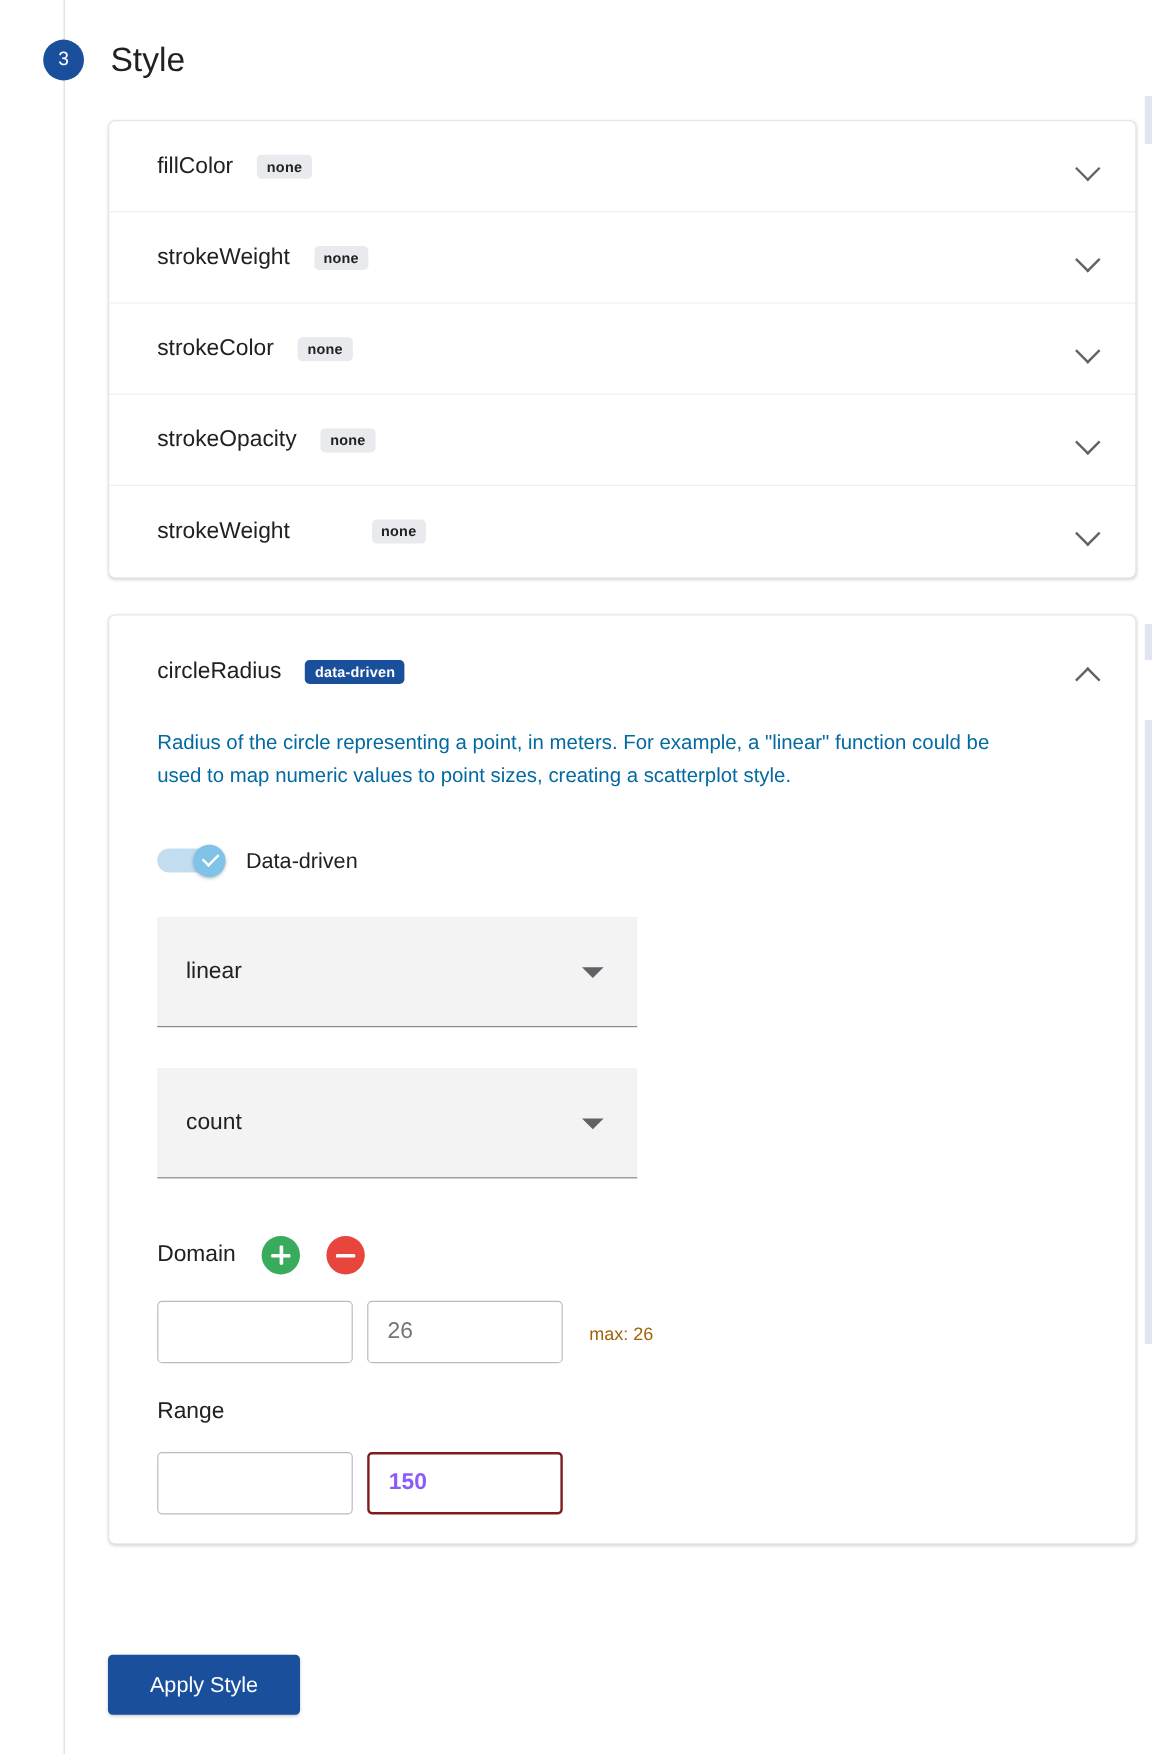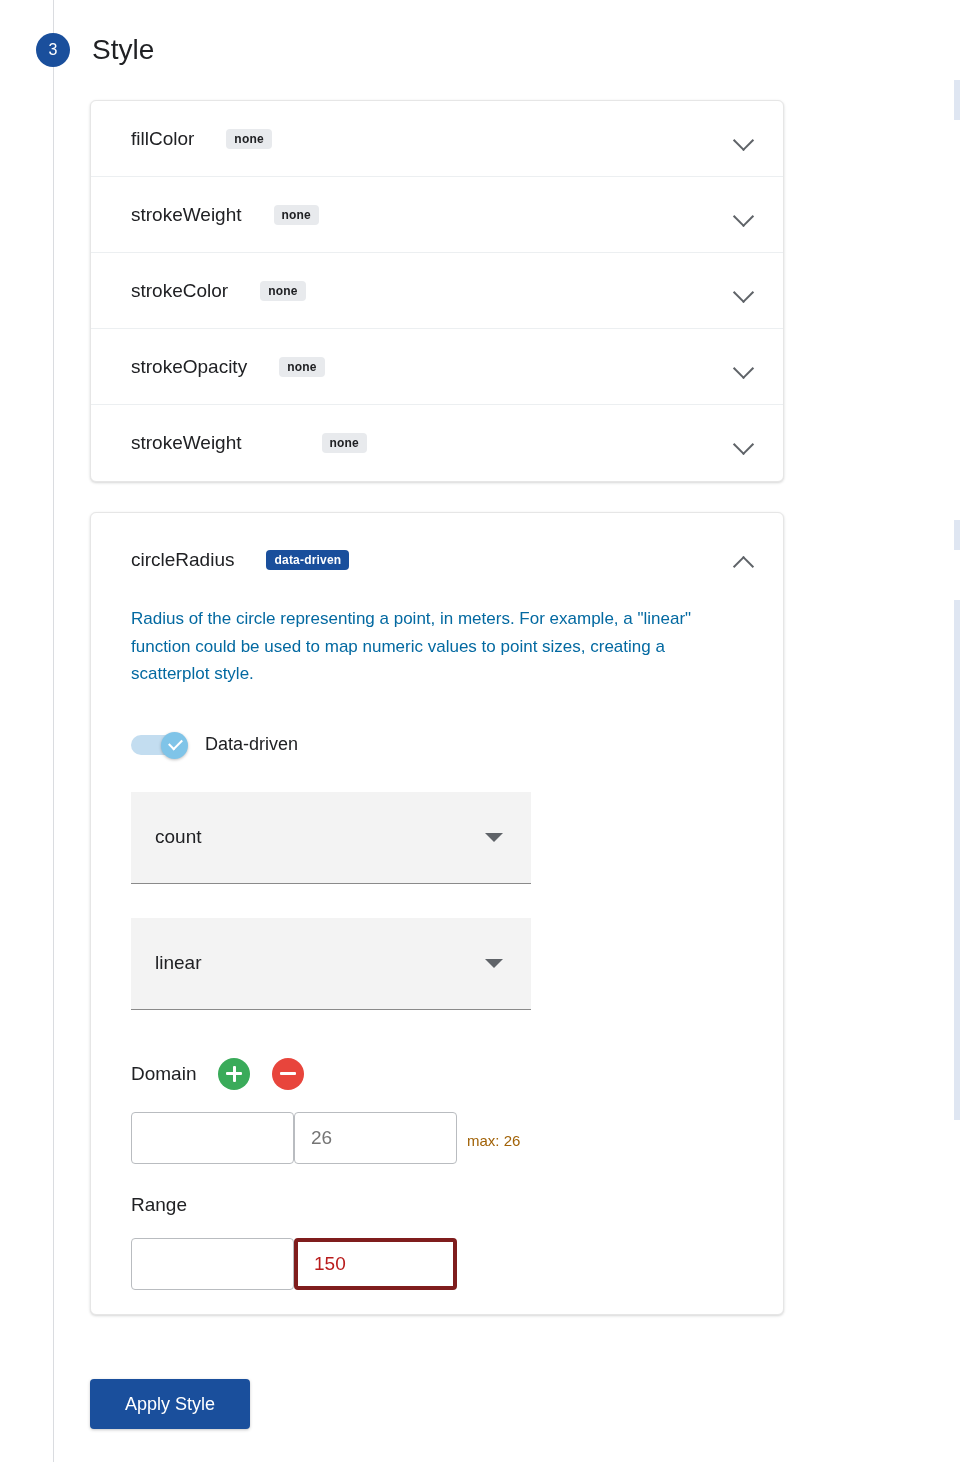--- a/index.html
+++ b/index.html
@@ -63,21 +63,21 @@
     font-weight: 400;
   }
   .step-title {
     font-size: 28px;
     color: #202124;
   }
 
   .card {
     position: absolute;
     left: 90px;
-    width: 694px;
+    width: 857px;
     background: #ffffff;
     border: 1px solid #e6e6e6;
     border-radius: 6px;
     box-shadow: 0 1px 3px rgba(60,64,67,0.14), 0 1px 2px rgba(60,64,67,0.08);
   }
   .card-collapsed-list { top: 100px; }
   .card-expanded { top: 512px; padding-bottom: 24px; }
 
   .prop-row {
     position: relative;
@@ -88,21 +88,21 @@
     border-bottom: 1px solid #eceff1;
     cursor: pointer;
   }
   .prop-row:last-child { border-bottom: none; gap: 48px; }
   .prop-name {
     font-size: 19px;
     color: #202124;
     white-space: nowrap;
   }
   .chip {
-    margin-left: 32px;
+    margin-left: 20px;
     font-size: 12px;
     font-weight: bold;
     border-radius: 4px;
     padding: 4px 8px;
     line-height: 1;
     letter-spacing: 0.2px;
   }
   .chip-none {
     background: #e8eaed;
     color: #202124;
@@ -237,36 +237,38 @@
     left: 14.5px; top: 8px;
     width: 3px; height: 16px;
     background: #ffffff;
     border-radius: 1px;
   }
 
   .input-row {
     display: flex;
     align-items: flex-start;
     margin: 22px 0 0 40px;
+    gap: 12px;
   }
   .txt-input {
     width: 163px;
     height: 52px;
     border: 1px solid #b9bcc0;
     border-radius: 4px;
     background: #ffffff;
     font-size: 19px;
     color: #5f6368;
     padding: 0 16px;
     font-family: "Liberation Sans", sans-serif;
     outline: none;
   }
   .txt-input.focused {
-    border: 4px solid #7f1d1d;
-    color: #b91c1c;
+    border: 2px solid #7f1d1d;
+    color: #8b5cf6;
+    font-weight: bold;
   }
   .max-note {
     margin-left: 10px;
     font-size: 15px;
     line-height: 1.45;
     color: #a16207;
     padding-top: 18px;
     max-width: 60px;
   }
   .range-label { margin: 30px 0 0 40px; font-size: 19px; }
@@ -348,26 +350,26 @@
 
     <div class="toggle-row">
       <span class="toggle">
         <span class="track"></span>
         <span class="knob"></span>
       </span>
       <span class="toggle-label">Data-driven</span>
     </div>
 
     <div class="select">
+      <span class="val">linear</span>
+      <span class="caret"></span>
+    </div>
+
+    <div class="select">
       <span class="val">count</span>
-      <span class="caret"></span>
-    </div>
-
-    <div class="select">
-      <span class="val">linear</span>
       <span class="caret"></span>
     </div>
 
     <div class="domain-row">
       <span class="section-label">Domain</span>
       <button class="circle-btn add">
         <span class="bar-h"></span>
         <span class="bar-v"></span>
       </button>
       <button class="circle-btn remove">

